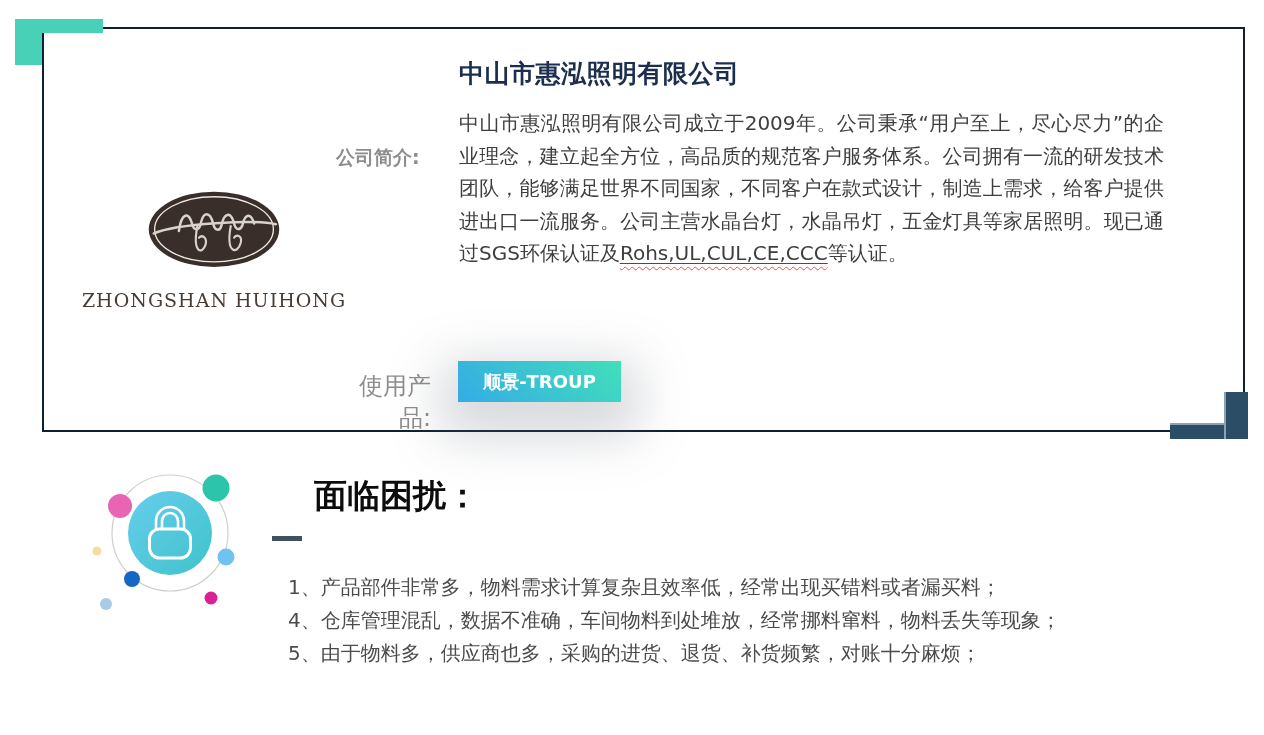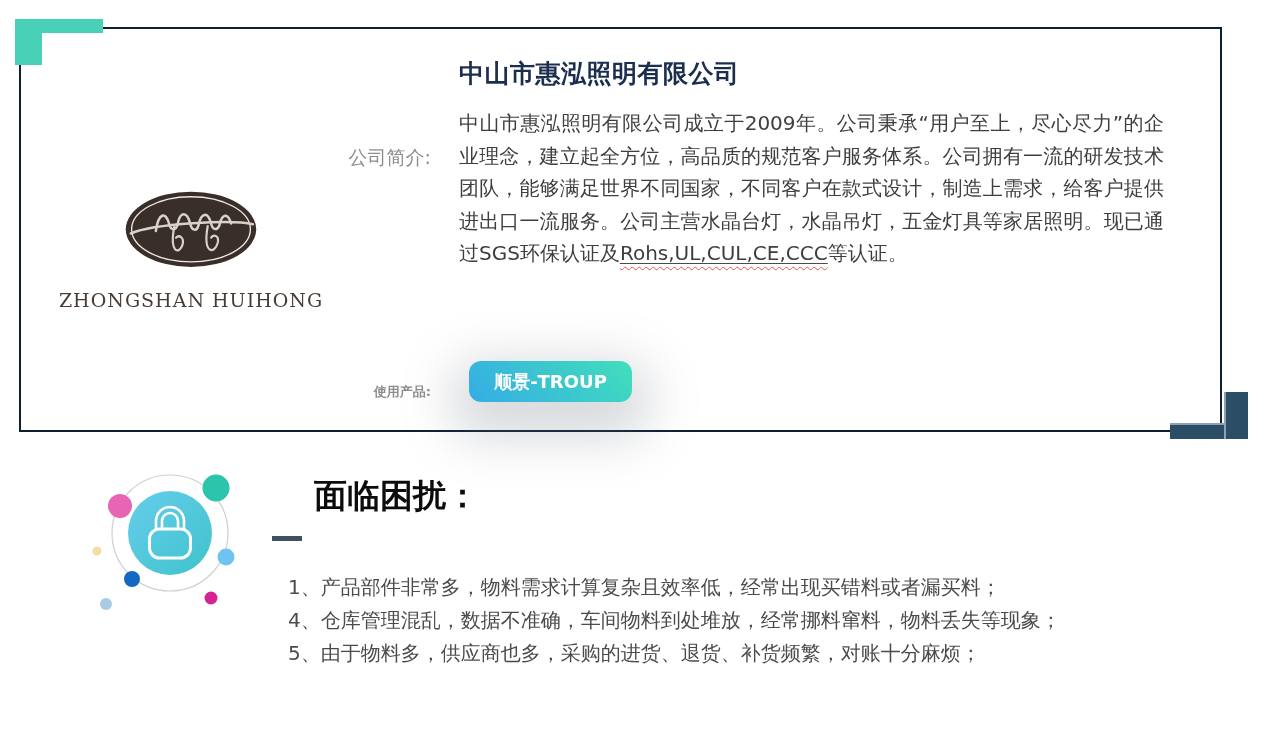--- a/index.html
+++ b/index.html
@@ -1,47 +1,47 @@
 <!DOCTYPE html>
 <html><head>
 <meta charset="utf-8">
 <style>
   * { margin:0; padding:0; box-sizing:border-box; }
   html,body { background:#ffffff; }
   body { font-family:"DejaVu Sans","Liberation Sans",sans-serif; }
   .stage { position:relative; width:1264px; height:735px; background:#ffffff; overflow:hidden; }
 
   
-  .card { position:absolute; left:19px; top:27px; width:1203px; height:405px;
+  .card { position:absolute; left:42px; top:27px; width:1203px; height:405px;
           border:2px solid #0e1f33; background:#ffffff; }
 
   .corner-teal-h { position:absolute; left:15px; top:19px; width:88px; height:14px; background:#48d1b7; z-index:5; }
   .corner-teal-v { position:absolute; left:15px; top:19px; width:27px; height:46px; background:#48d1b7; z-index:5; }
   .corner-navy-h { position:absolute; left:1170px; top:423px; width:78px; height:16px; background:#2b4d66; border-top:2px solid #8aa2b4; z-index:5; }
   .corner-navy-v { position:absolute; left:1224px; top:392px; width:24px; height:47px; background:#2b4d66; border-left:2px solid #8aa2b4; z-index:5; }
 
   .logo-wrap { position:absolute; left:48px; top:156px; width:244px;
                display:flex; flex-direction:column; align-items:center; gap:12px; }
   .logo-name { font-family:"DejaVu Serif","Liberation Serif",serif; font-size:19px;
                color:#483c35; letter-spacing:1px; white-space:nowrap; }
 
-  .intro-label { position:absolute; left:336px; top:145px; width:95px; text-align:right;
-                 font-size:19px; font-weight:normal; color:#8d8d8d; }
+  .intro-label { position:absolute; left:336px; top:145px; width:95px; text-align:left;
+                 font-size:19px; font-weight:bold; color:#8d8d8d; }
   .card-title { position:absolute; left:459px; top:57px; font-size:25px; font-weight:bold;
                 color:#1b2e4e; letter-spacing:0.5px; }
   .intro-text { position:absolute; left:459px; top:107px; width:705px;
                 font-size:20px; line-height:32.5px; color:#3e3e3e;
                 text-align:justify; text-justify:inter-character; }
   .cert-wavy { text-decoration:underline wavy #e0564d; text-decoration-thickness:1px; text-underline-offset:6px; }
   .cert-solid { text-decoration:underline solid #4a4a4a; text-decoration-thickness:1px; text-underline-offset:3px; }
 
   .product-label { position:absolute; left:336px; top:370px; width:95px; text-align:right;
-                   font-size:13px; font-weight:bold; color:#8d8d8d;margin-top:13px; }
-  .product-btn { position:absolute; left:469px; top:361px; width:163px; height:41px;
-                 border:none; border-radius:12px; cursor:pointer;
+                   font-size:24px; font-weight:normal; color:#8d8d8d; }
+  .product-btn { position:absolute; left:458px; top:361px; width:163px; height:41px;
+                 border:none; border-radius:0; cursor:pointer;
                  background:linear-gradient(45deg,#35abe6,#41dfba);
                  color:#ffffff; font-size:18px; font-weight:bold;
                  font-family:"DejaVu Sans","Liberation Sans",sans-serif;
                  box-shadow:0 18px 50px 18px rgba(110,120,130,0.28); }
 
   
   .trouble-icon { position:absolute; left:80px; top:450px; }
   .trouble-title { position:absolute; left:270px; top:474px; font-size:33px; font-weight:bold;
                    color:#0c0c0c;margin-left:44px; }
   .trouble-dash { position:absolute; left:272px; top:536px; width:30px; height:5px; background:#3f5160; }

